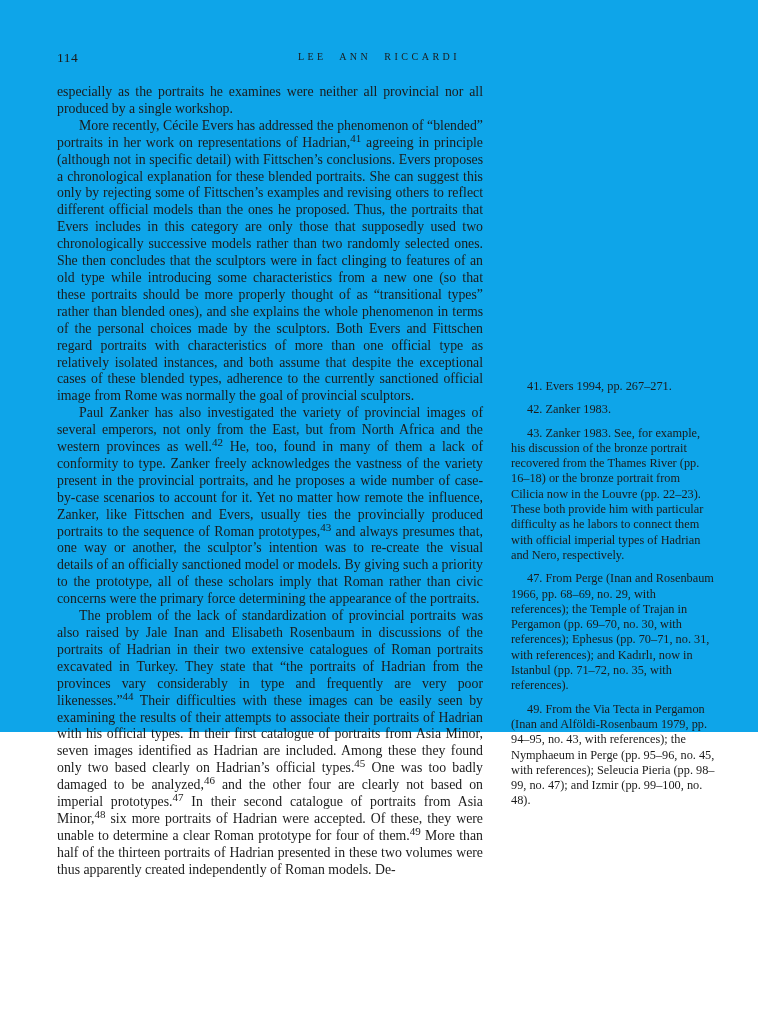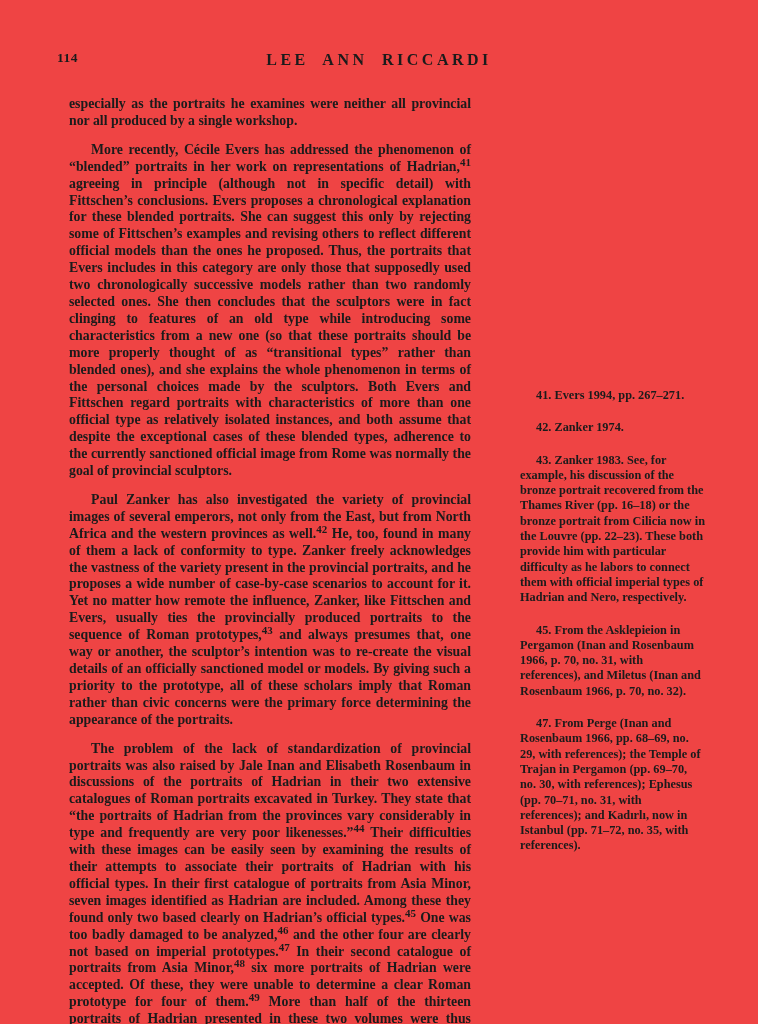--- a/index.html
+++ b/index.html
@@ -5,81 +5,80 @@
   html, body { margin: 0; padding: 0; }
   body {
     width: 758px; height: 1024px;
     background: #ffffff;
     font-family: "Liberation Serif", "DejaVu Serif", serif;
     color: #1b1b1b;
     overflow: hidden;
   }
   .page {
     position: relative;
-    width: 758px; height: 1024px;
-    background: #ef4444;
-    font-weight: bold;
+    width: 758px; height: 732px;
+    background: #0ea5e9;
   }
   .page-number {
     position: absolute;
     left: 57px; top: 50px;
     font-size: 13.5px;
     letter-spacing: 0.5px;
   }
   .running-head {
     position: absolute;
     left: 0; top: 51px; width: 758px;
     text-align: center;
-    font-size: 16px;
+    font-size: 10px;
     letter-spacing: 3.5px;
     word-spacing: 7px;
   }
   .main-col {
     position: absolute;
     left: 57px; top: 84px;
     width: 426px;
     font-size: 13.8px;
     line-height: 16.9px;
     text-align: justify;
     hyphens: auto;
     -webkit-hyphens: auto;
   }
-  .main-col p { margin: 12px; }
+  .main-col p { margin: 0; }
   .main-col p.indent { text-indent: 1.6em; }
   .main-col sup {
     font-size: 11px;
     line-height: 0;
     vertical-align: baseline;
     position: relative;
     top: -0.45em;
   }
   .notes-col {
     position: absolute;
     left: 503px; top: 371px;
     width: 220px;
     font-size: 12.3px;
     line-height: 15.3px;
     text-align: left;
   }
-  .notes-col p { margin: 17px; text-indent: 1.3em; }
+  .notes-col p { margin: 8px; text-indent: 1.3em; }
 </style>
 </head>
 <body>
 
 <div class="page">
   <span class="page-number">114</span>
   <span class="running-head">LEE ANN RICCARDI</span>
 
   <div class="main-col" id="main-column">
       <p>especially as the portraits he examines were neither all provincial nor all produced by a single workshop.</p>
       <p class="indent">More recently, Cécile Evers has addressed the phenomenon of “blended” portraits in her work on representations of Hadrian,<sup>41</sup> agreeing in principle (although not in specific detail) with Fittschen’s conclusions. Evers proposes a chronological explanation for these blended portraits. She can suggest this only by rejecting some of Fittschen’s examples and revising others to reflect different official models than the ones he proposed. Thus, the portraits that Evers includes in this category are only those that supposedly used two chronologically successive models rather than two randomly selected ones. She then concludes that the sculptors were in fact clinging to features of an old type while introducing some characteristics from a new one (so that these portraits should be more properly thought of as “transitional types” rather than blended ones), and she explains the whole phenomenon in terms of the personal choices made by the sculptors. Both Evers and Fittschen regard portraits with characteristics of more than one official type as relatively isolated instances, and both assume that despite the exceptional cases of these blended types, adherence to the currently sanctioned official image from Rome was normally the goal of provincial sculptors.</p>
       <p class="indent">Paul Zanker has also investigated the variety of provincial images of several emperors, not only from the East, but from North Africa and the western provinces as well.<sup>42</sup> He, too, found in many of them a lack of conformity to type. Zanker freely acknowledges the vastness of the variety present in the provincial portraits, and he proposes a wide number of case-by-case scenarios to account for it. Yet no matter how remote the influence, Zanker, like Fittschen and Evers, usually ties the provincially produced portraits to the sequence of Roman prototypes,<sup>43</sup> and always presumes that, one way or another, the sculptor’s intention was to re-create the visual details of an officially sanctioned model or models. By giving such a priority to the prototype, all of these scholars imply that Roman rather than civic concerns were the primary force determining the appearance of the portraits.</p>
       <p class="indent">The problem of the lack of standardization of provincial portraits was also raised by Jale Inan and Elisabeth Rosenbaum in discussions of the portraits of Hadrian in their two extensive catalogues of Roman portraits excavated in Turkey. They state that “the portraits of Hadrian from the provinces vary considerably in type and frequently are very poor likenesses.”<sup>44</sup> Their difficulties with these images can be easily seen by examining the results of their attempts to associate their portraits of Hadrian with his official types. In their first catalogue of portraits from Asia Minor, seven images identified as Hadrian are included. Among these they found only two based clearly on Hadrian’s official types.<sup>45</sup> One was too badly damaged to be analyzed,<sup>46</sup> and the other four are clearly not based on imperial prototypes.<sup>47</sup> In their second catalogue of portraits from Asia Minor,<sup>48</sup> six more portraits of Hadrian were accepted. Of these, they were unable to determine a clear Roman prototype for four of them.<sup>49</sup> More than half of the thirteen portraits of Hadrian presented in these two volumes were thus apparently created independently of Roman models. De-</p>
     </div>
 
   <div class="notes-col" id="notes-column">
       <p>41. Evers 1994, pp. 267–271.</p>
-      <p>42. Zanker 1974.</p>
+      <p>42. Zanker 1983.</p>
       <p>43. Zanker 1983. See, for example, his discussion of the bronze portrait recovered from the Thames River (pp. 16–18) or the bronze portrait from Cilicia now in the Louvre (pp. 22–23). These both provide him with particular difficulty as he labors to connect them with official imperial types of Hadrian and Nero, respectively.</p>
-      <p>45. From the Asklepieion in Pergamon (Inan and Rosenbaum 1966, p. 70, no. 31, with references), and Miletus (Inan and Rosenbaum 1966, p. 70, no. 32).</p>
       <p>47. From Perge (Inan and Rosenbaum 1966, pp. 68–69, no. 29, with references); the Temple of Trajan in Pergamon (pp. 69–70, no. 30, with references); Ephesus (pp. 70–71, no. 31, with references); and Kadırlı, now in Istanbul (pp. 71–72, no. 35, with references).</p>
+      <p>49. From the Via Tecta in Pergamon (Inan and Alföldi-Rosenbaum 1979, pp. 94–95, no. 43, with references); the Nymphaeum in Perge (pp. 95–96, no. 45, with references); Seleucia Pieria (pp. 98–99, no. 47); and Izmir (pp. 99–100, no. 48).</p>
     </div>
 </div>
 
 </body></html>

